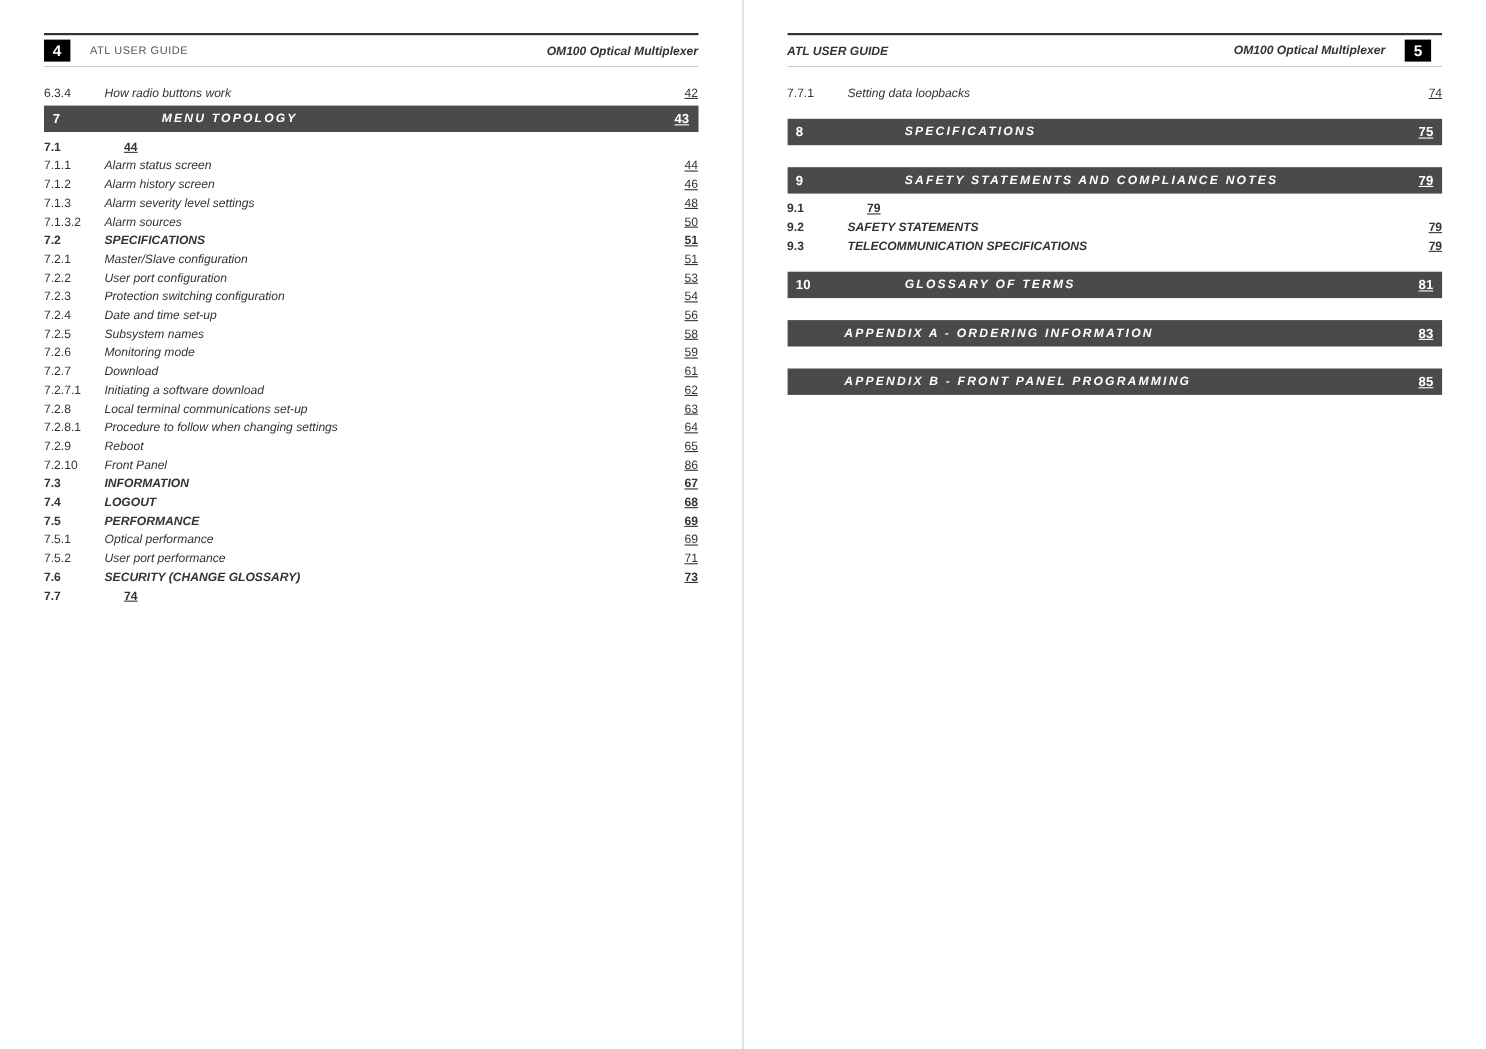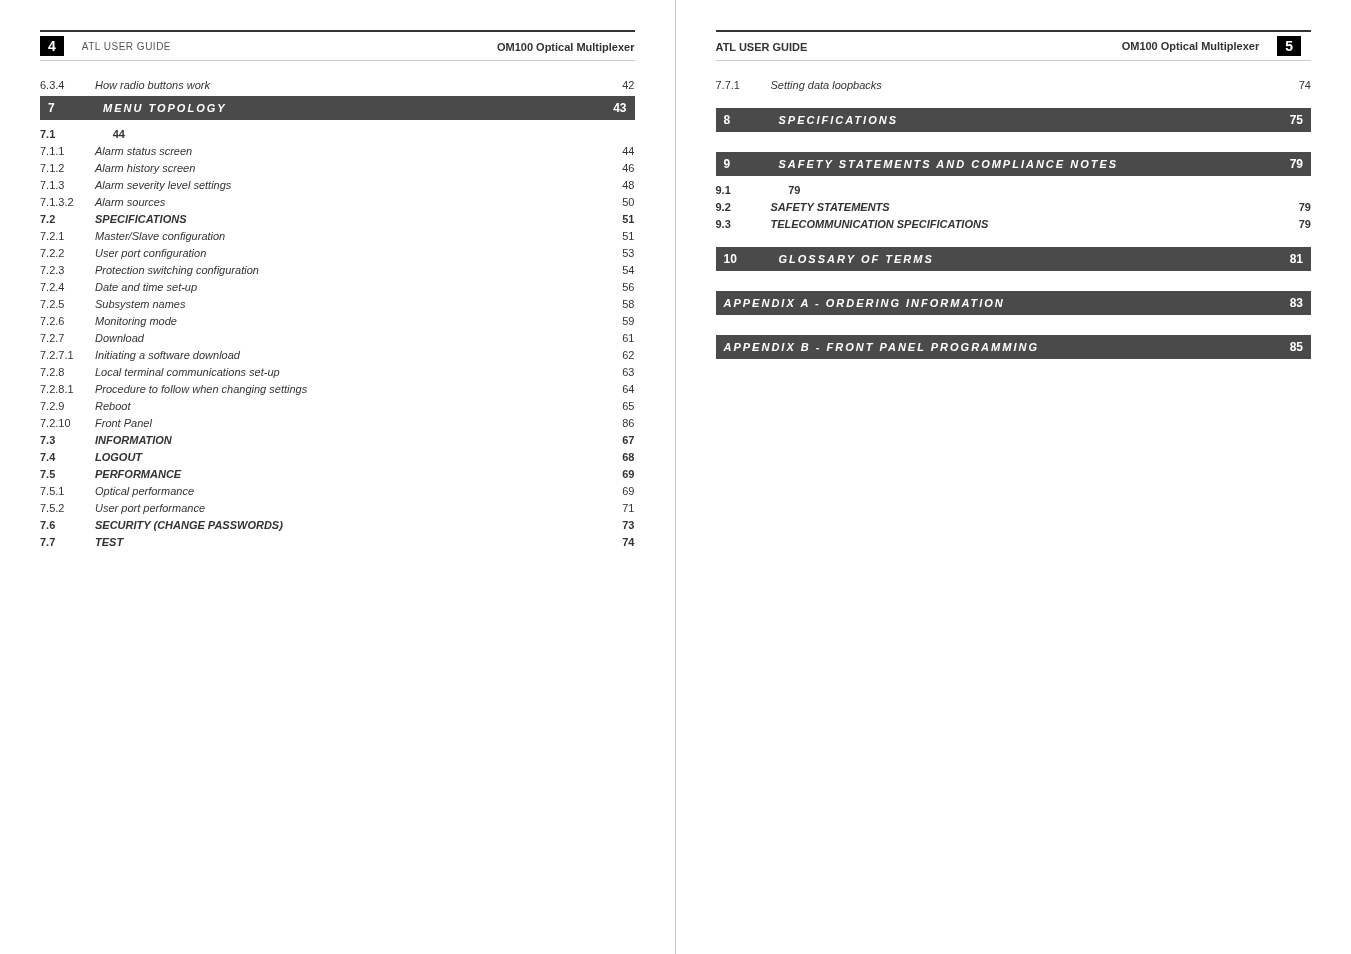--- a/index.html
+++ b/index.html
@@ -51,20 +51,21 @@
       flex: 1;
       font-style: italic;
     }
 
     .toc-page {
       font-size: 11px;
       color: #333;
       min-width: 30px;
       text-align: right;
       flex-shrink: 0;
+      text-decoration: underline;
     }
 
     .toc-entry.bold .toc-number,
     .toc-entry.bold .toc-title,
     .toc-entry.bold .toc-page {
       font-weight: bold;
     }
 
     .section-header-row {
       display: flex;
@@ -81,20 +82,21 @@
       color: #fff;
       font-weight: bold;
       font-size: 12px;
     }
 
     .section-header-row .toc-title {
       color: #fff;
       font-weight: bold;
       font-size: 11px;
       letter-spacing: 2px;
+      margin-left: 44px;
     }
 
     .section-header-row .toc-page {
       color: #fff;
       font-weight: bold;
       font-size: 12px;
     }
 
     .page-number-box {
       background: #000;
@@ -142,20 +144,21 @@
       font-size: 10px;
       color: #555;
       letter-spacing: 0.5px;
       font-weight: normal;
     }
 
     .header-subtitle {
       font-size: 11px;
       font-weight: bold;
       color: #333;
+      font-style: italic;
     }
 
     .spacer-row {
       height: 8px;
     }
   </style>
 </head>
 <body>
 
 <div class="page">
@@ -318,27 +321,26 @@
       </div>
 
       <div class="toc-entry">
         <span class="toc-number">7.5.2</span>
         <span class="toc-title">User port performance</span>
         <span class="toc-page">71</span>
       </div>
 
       <div class="toc-entry bold">
         <span class="toc-number">7.6</span>
-        <span class="toc-title">SECURITY (CHANGE PASSWORDS)</span>
+        <span class="toc-title">SECURITY (CHANGE GLOSSARY)</span>
         <span class="toc-page">73</span>
       </div>
 
       <div class="toc-entry bold">
         <span class="toc-number">7.7</span>
-        <span class="toc-title">TEST</span>
         <span class="toc-page">74</span>
       </div>
     </div>
   </div>
 
   <div class="right-page">
 
     <div class="header-row">
       <div>
         <span class="header-subtitle">ATL USER GUIDE</span>

